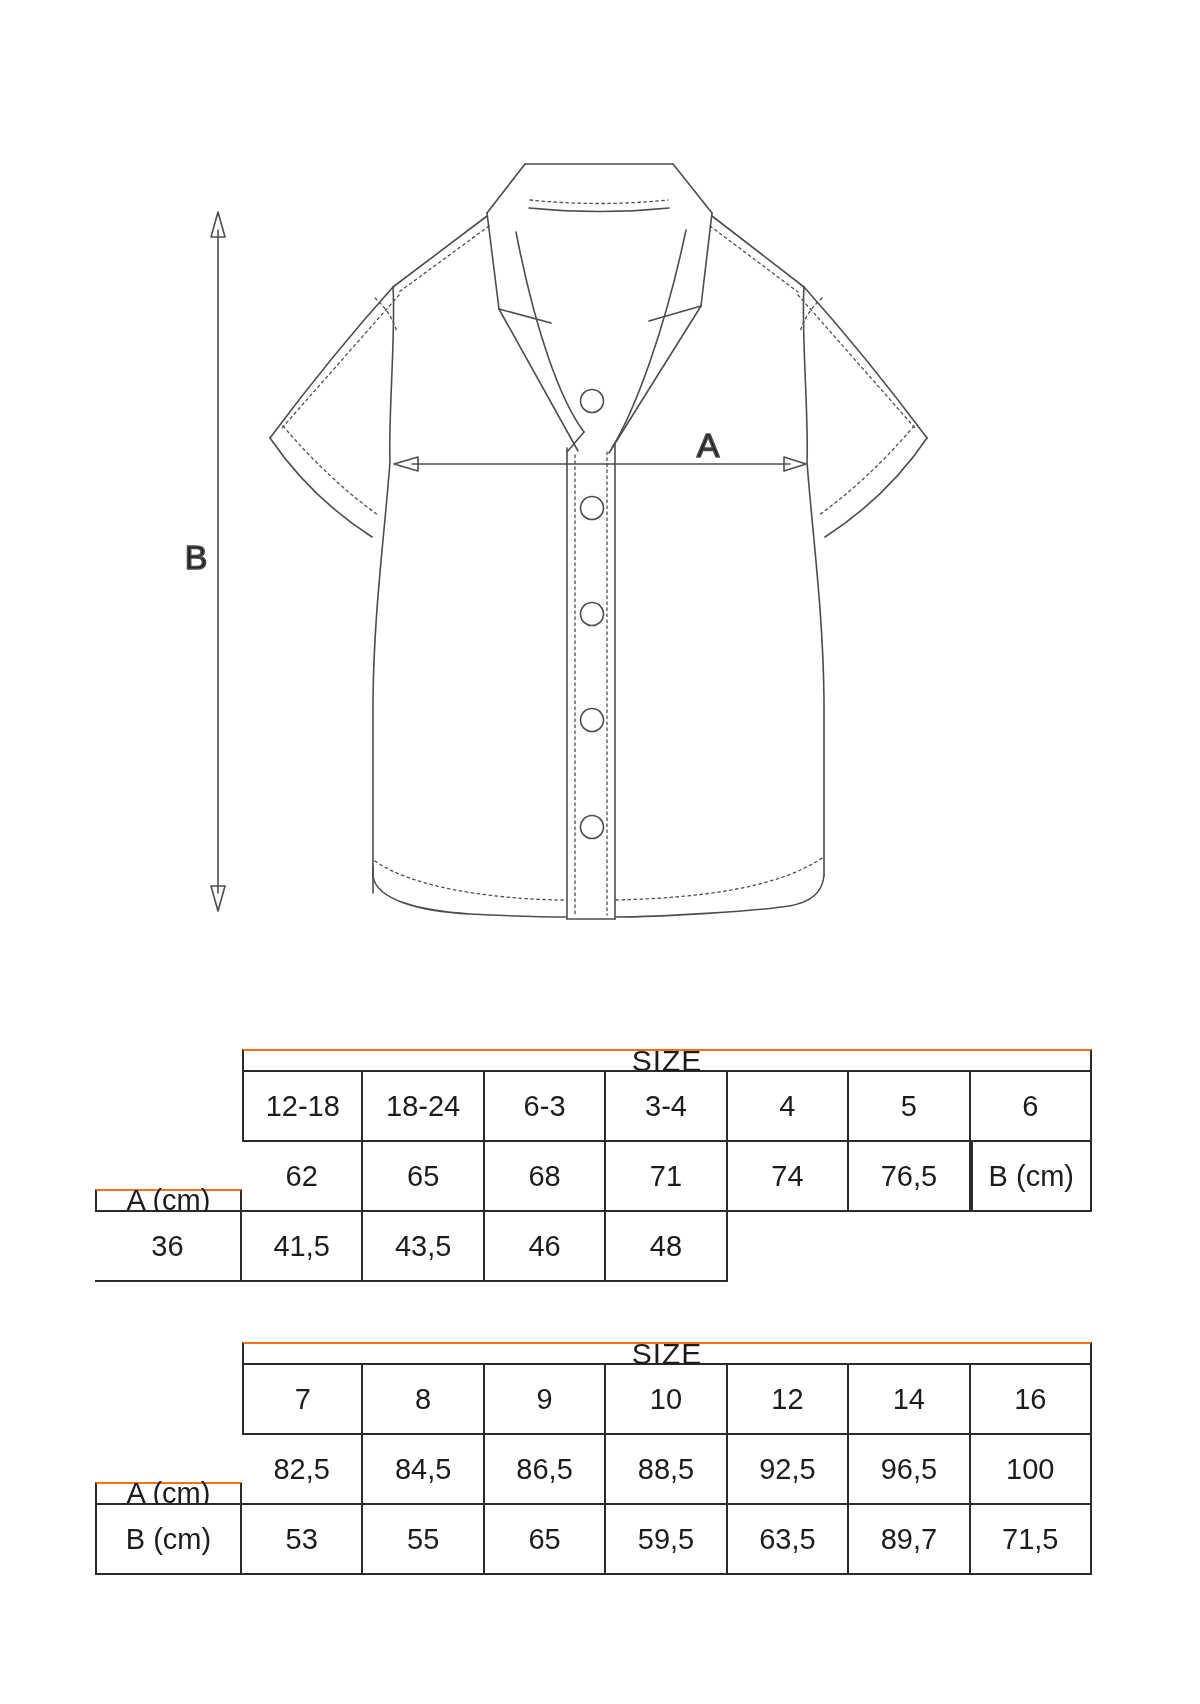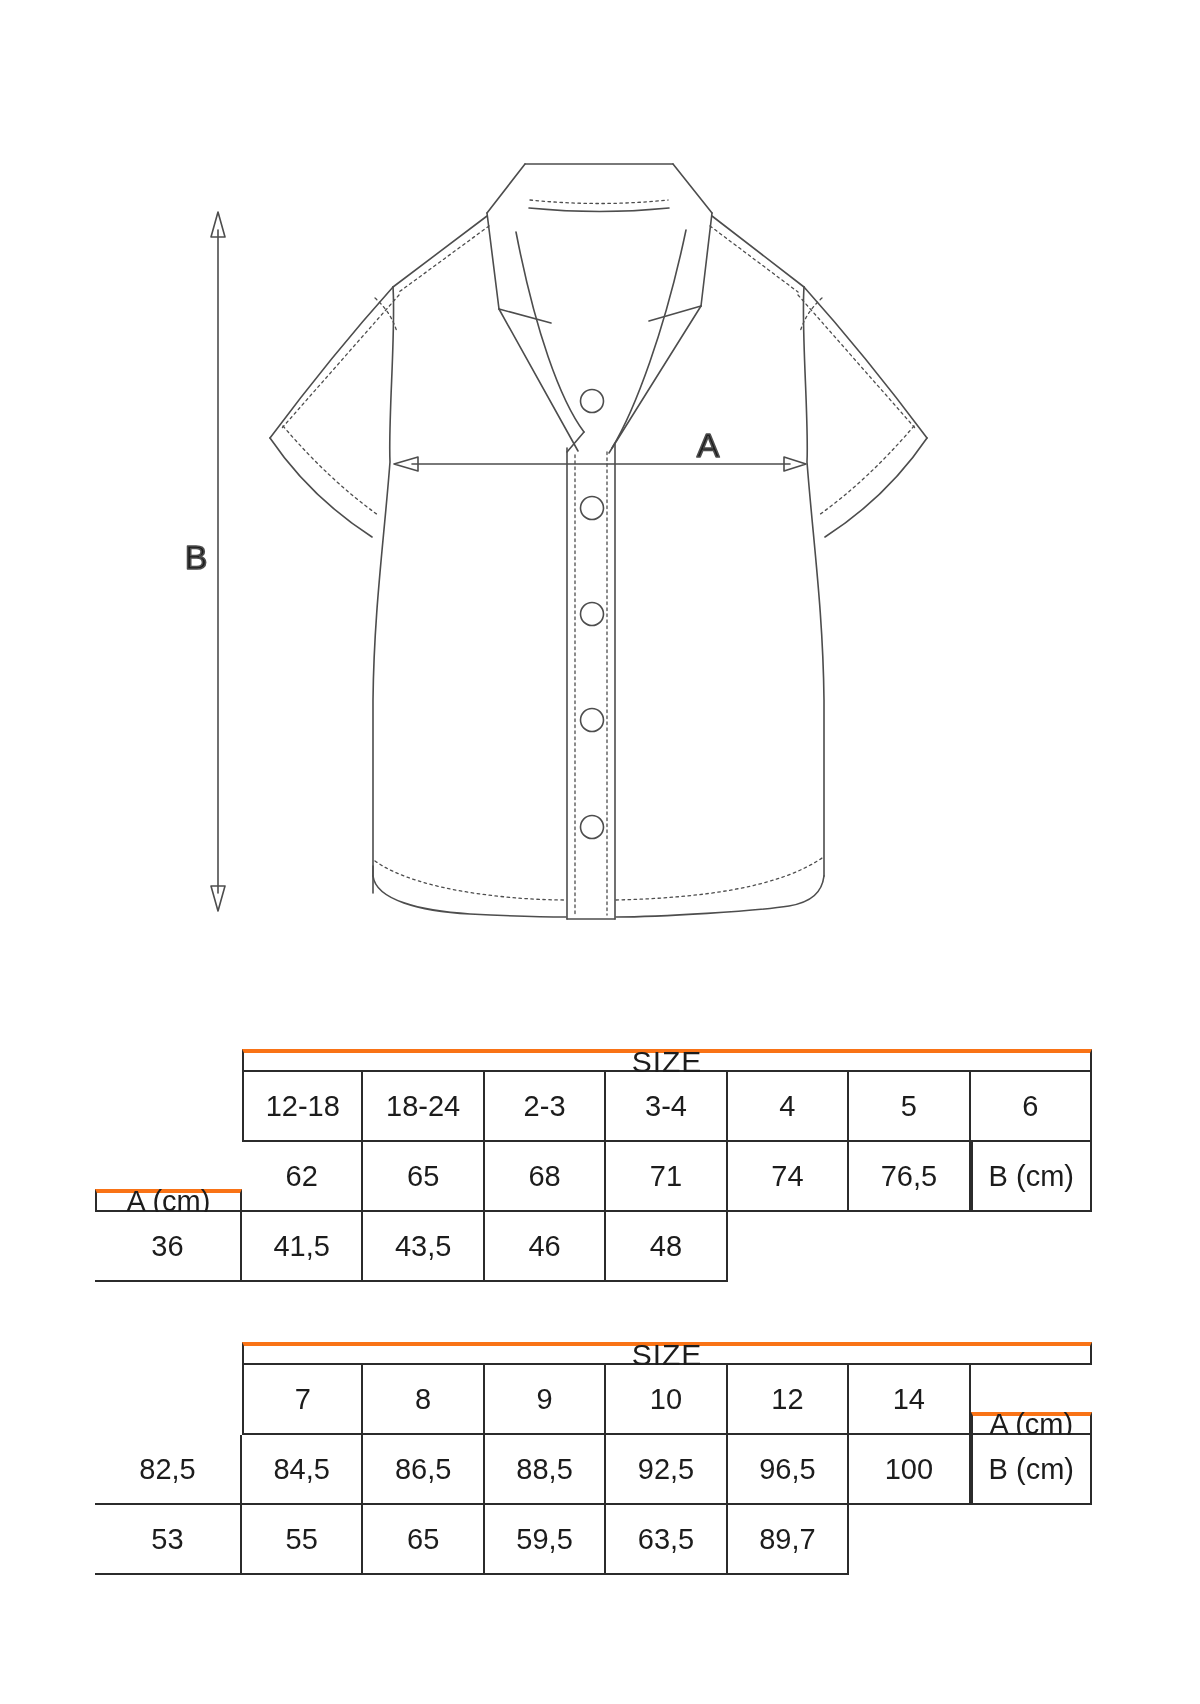--- a/index.html
+++ b/index.html
@@ -24,21 +24,21 @@
   #table1 { top:1002px; }
   #table2 { top:1295px; }
   .cell {
     display:flex; align-items:center; justify-content:center;
     box-sizing:border-box;
     border-right:2px solid #2b2b2b;
     border-bottom:2px solid #2b2b2b;
     background:#ffffff;
     white-space:nowrap;
   }
-  .bt { border-top:4px solid #f97316;margin-top:47px; }
+  .bt { border-top:2px solid #f97316;margin-top:47px; }
   .bl { border-left:2px solid #2b2b2b; }
   .spacer { border:none; background:transparent; }
   .header-cell { grid-column:2 / 9; font-size:30px; letter-spacing:1px; }
   svg text {
     font-family:"Liberation Sans", sans-serif;
     fill:#1c1c1c;
   }
 </style>
 </head>
 <body>
@@ -129,21 +129,21 @@
   </g>
 </svg>
 
 <div class="size-table" id="table1">
   <div class="cell spacer"></div>
   <div class="cell header-cell bt bl">SIZE</div>
 
   <div class="cell spacer"></div>
   <div class="cell bl">12-18</div>
   <div class="cell">18-24</div>
-  <div class="cell">2-3</div>
+  <div class="cell">6-3</div>
   <div class="cell">3-4</div>
   <div class="cell">4</div>
   <div class="cell">5</div>
   <div class="cell">6</div>
 
   <div class="cell bt bl">A (cm)</div>
   <div class="cell">62</div>
   <div class="cell">65</div>
   <div class="cell">68</div>
   <div class="cell">71</div>
@@ -162,30 +162,32 @@
   <div class="cell spacer"></div>
   <div class="cell header-cell bt bl">SIZE</div>
 
   <div class="cell spacer"></div>
   <div class="cell bl">7</div>
   <div class="cell">8</div>
   <div class="cell">9</div>
   <div class="cell">10</div>
   <div class="cell">12</div>
   <div class="cell">14</div>
+  <div class="cell">16</div>
 
   <div class="cell bt bl">A (cm)</div>
   <div class="cell">82,5</div>
   <div class="cell">84,5</div>
   <div class="cell">86,5</div>
   <div class="cell">88,5</div>
   <div class="cell">92,5</div>
   <div class="cell">96,5</div>
   <div class="cell">100</div>
 
   <div class="cell bl">B (cm)</div>
   <div class="cell">53</div>
   <div class="cell">55</div>
   <div class="cell">65</div>
   <div class="cell">59,5</div>
   <div class="cell">63,5</div>
   <div class="cell">89,7</div>
+  <div class="cell">71,5</div>
 </div>
 
 </body></html>

